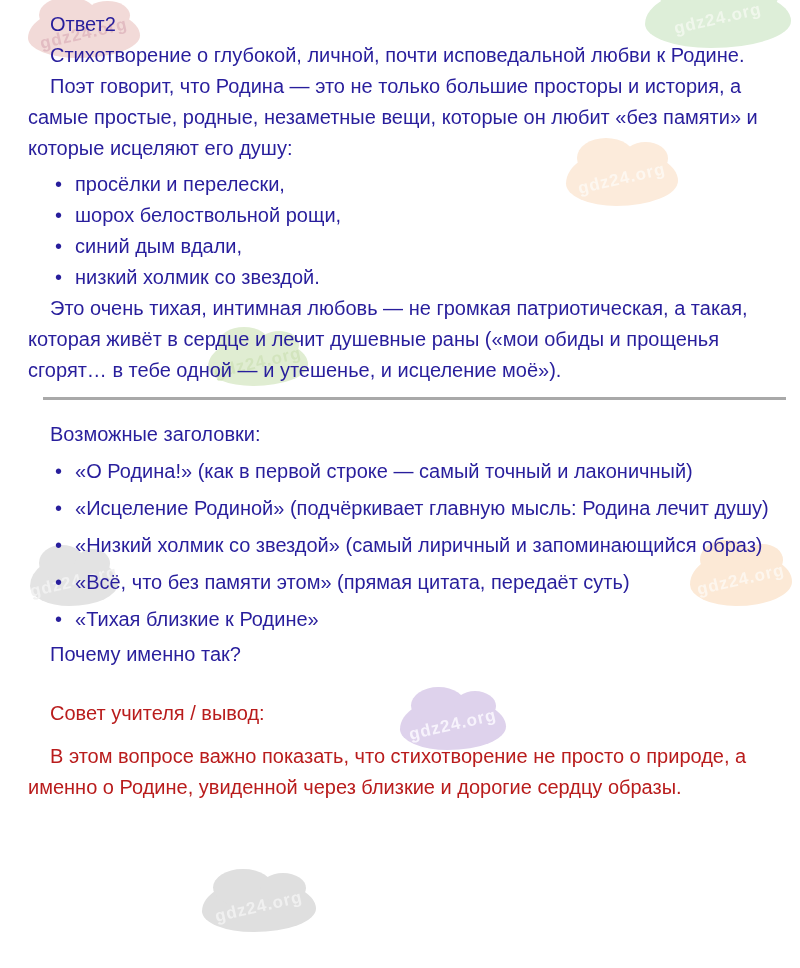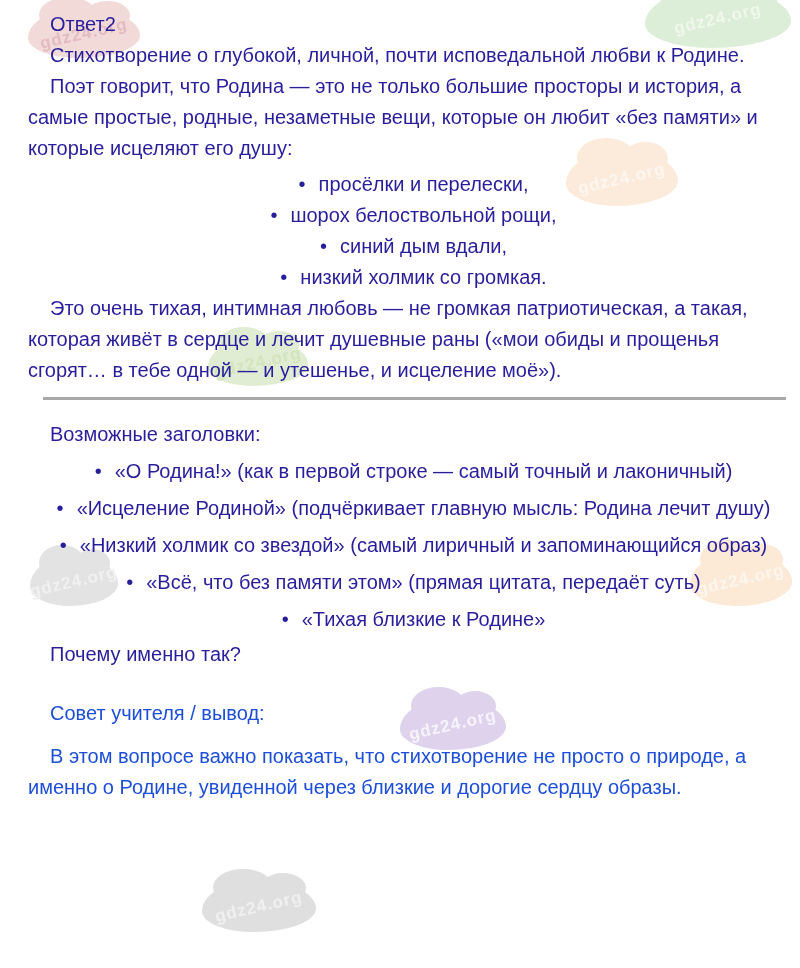--- a/index.html
+++ b/index.html
@@ -61,34 +61,34 @@
     padding: 9px 28px 0 28px;
   }
   p { margin: 0; }
   .indent { text-indent: 22px; }
   .heading-line { text-indent: 22px; }
   .heading-line span {
     text-decoration-thickness: 2px;
     text-underline-offset: 4px;
   }
   .list1 { margin-top: 5px; }
-  .li { text-indent: 27px; text-align: center; }
+  .li { text-indent: 27px; }
   .li::before {
     content: "\2022";
     padding-right: 13px;
   }
   .list2 .li { margin-bottom: 4px; margin-top: 6px; }
   .divider {
     border: none;
     height: 3px;
     background: #a9a9a9;
     margin: 11px -14px 19px 15px;
   }
   .advice {
-    color: #1d4ed8;
+    color: #b91c1c;
     margin-top: 28px;
   }
   .advice + .advice { margin-top: 12px; }
 </style>
 </head>
 <body>
 
 <div id="page">
 
   <div class="cloud c1">
@@ -120,21 +120,21 @@
 
     <p class="heading-line"><span>Ответ2</span></p>
 
     <p class="indent">Стихотворение о глубокой, личной, почти исповедальной любви к Родине.</p>
     <p class="indent">Поэт говорит, что Родина — это не только большие просторы и история, а самые простые, родные, незаметные вещи, которые он любит «без памяти» и которые исцеляют его душу:</p>
 
     <div class="list1">
       <p class="li">просёлки и перелески,</p>
       <p class="li">шорох белоствольной рощи,</p>
       <p class="li">синий дым вдали,</p>
-      <p class="li">низкий холмик со громкая.</p>
+      <p class="li">низкий холмик со звездой.</p>
     </div>
 
     <p class="indent">Это очень тихая, интимная любовь — не громкая патриотическая, а такая, которая живёт в сердце и лечит душевные раны («мои обиды и прощенья сгорят… в тебе одной — и утешенье, и исцеление моё»).</p>
 
     <hr class="divider">
 
     <p class="indent">Возможные заголовки:</p>
 
     <div class="list2">
       <p class="li">«О Родина!» (как в первой строке — самый точный и лаконичный)</p>

